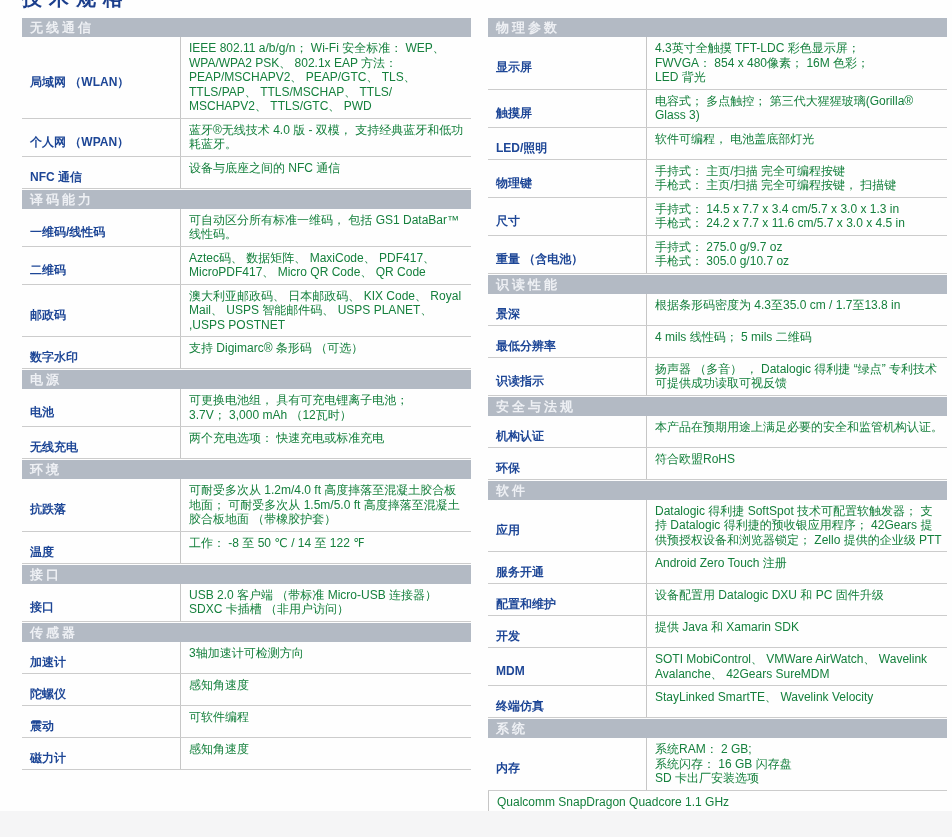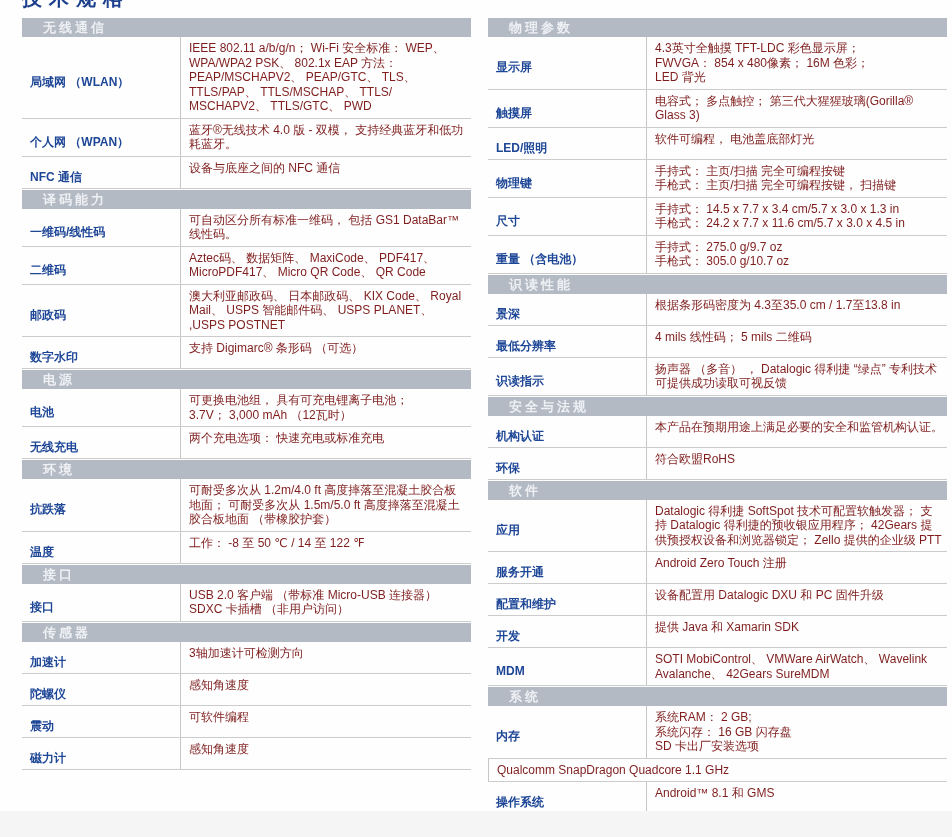--- a/index.html
+++ b/index.html
@@ -27,21 +27,21 @@
   }
   .column { display:flex; flex-direction:column; }
   .column.left  { width:449px; }
   .column.right { width:459px; }
   .section-header {
     height:19px; line-height:19px;
     background:#b3bac4;
     color:#eef0f4;
     font-size:13px; font-weight:bold;
     letter-spacing:3px;
-    padding-left:21px;
+    padding-left:8px;
     margin-top:1px;
   }
   .spec-row {
     display:flex;
     border-bottom:1px solid #cccccc;
     align-items:stretch;
   }
   .row-label {
     width:158px; flex:0 0 158px;
     display:flex; align-items:center;
@@ -50,21 +50,21 @@
     color:#1d4696;
     line-height:14px;
     margin-top:9px;
   }
   .row-value {
     flex:1;
     border-left:1px solid #c6c6c6;
     padding:4px 4px 4px 8px;
     font-size:12px;
     line-height:14.5px;
-    color:#7f1d1d;
+    color:#15803d;
   }
   .value-line { min-height:14px; }
   .bottom-strip {
     position:absolute; left:0; bottom:0;
     width:952px; height:26px;
     background:#f5f5f6;
   }
 </style>
 </head>
 <body>
@@ -279,20 +279,26 @@
         <div class="row-value">
           <div class="value-line">提供 Java 和 Xamarin SDK</div>
         </div>
       </div>
       <div class="spec-row">
         <div class="row-label">MDM</div>
         <div class="row-value">
           <div class="value-line">SOTI MobiControl、 VMWare AirWatch、 Wavelink Avalanche、 42Gears SureMDM</div>
         </div>
       </div>
+      <div class="spec-row">
+        <div class="row-label">终端仿真</div>
+        <div class="row-value">
+          <div class="value-line">StayLinked SmartTE、 Wavelink Velocity</div>
+        </div>
+      </div>
       <div class="section-header">系统</div>
       <div class="spec-row">
         <div class="row-label">内存</div>
         <div class="row-value">
           <div class="value-line">系统RAM： 2 GB;</div>
           <div class="value-line">系统闪存： 16 GB 闪存盘</div>
           <div class="value-line">SD 卡出厂安装选项</div>
         </div>
       </div>
       <div class="spec-row">

